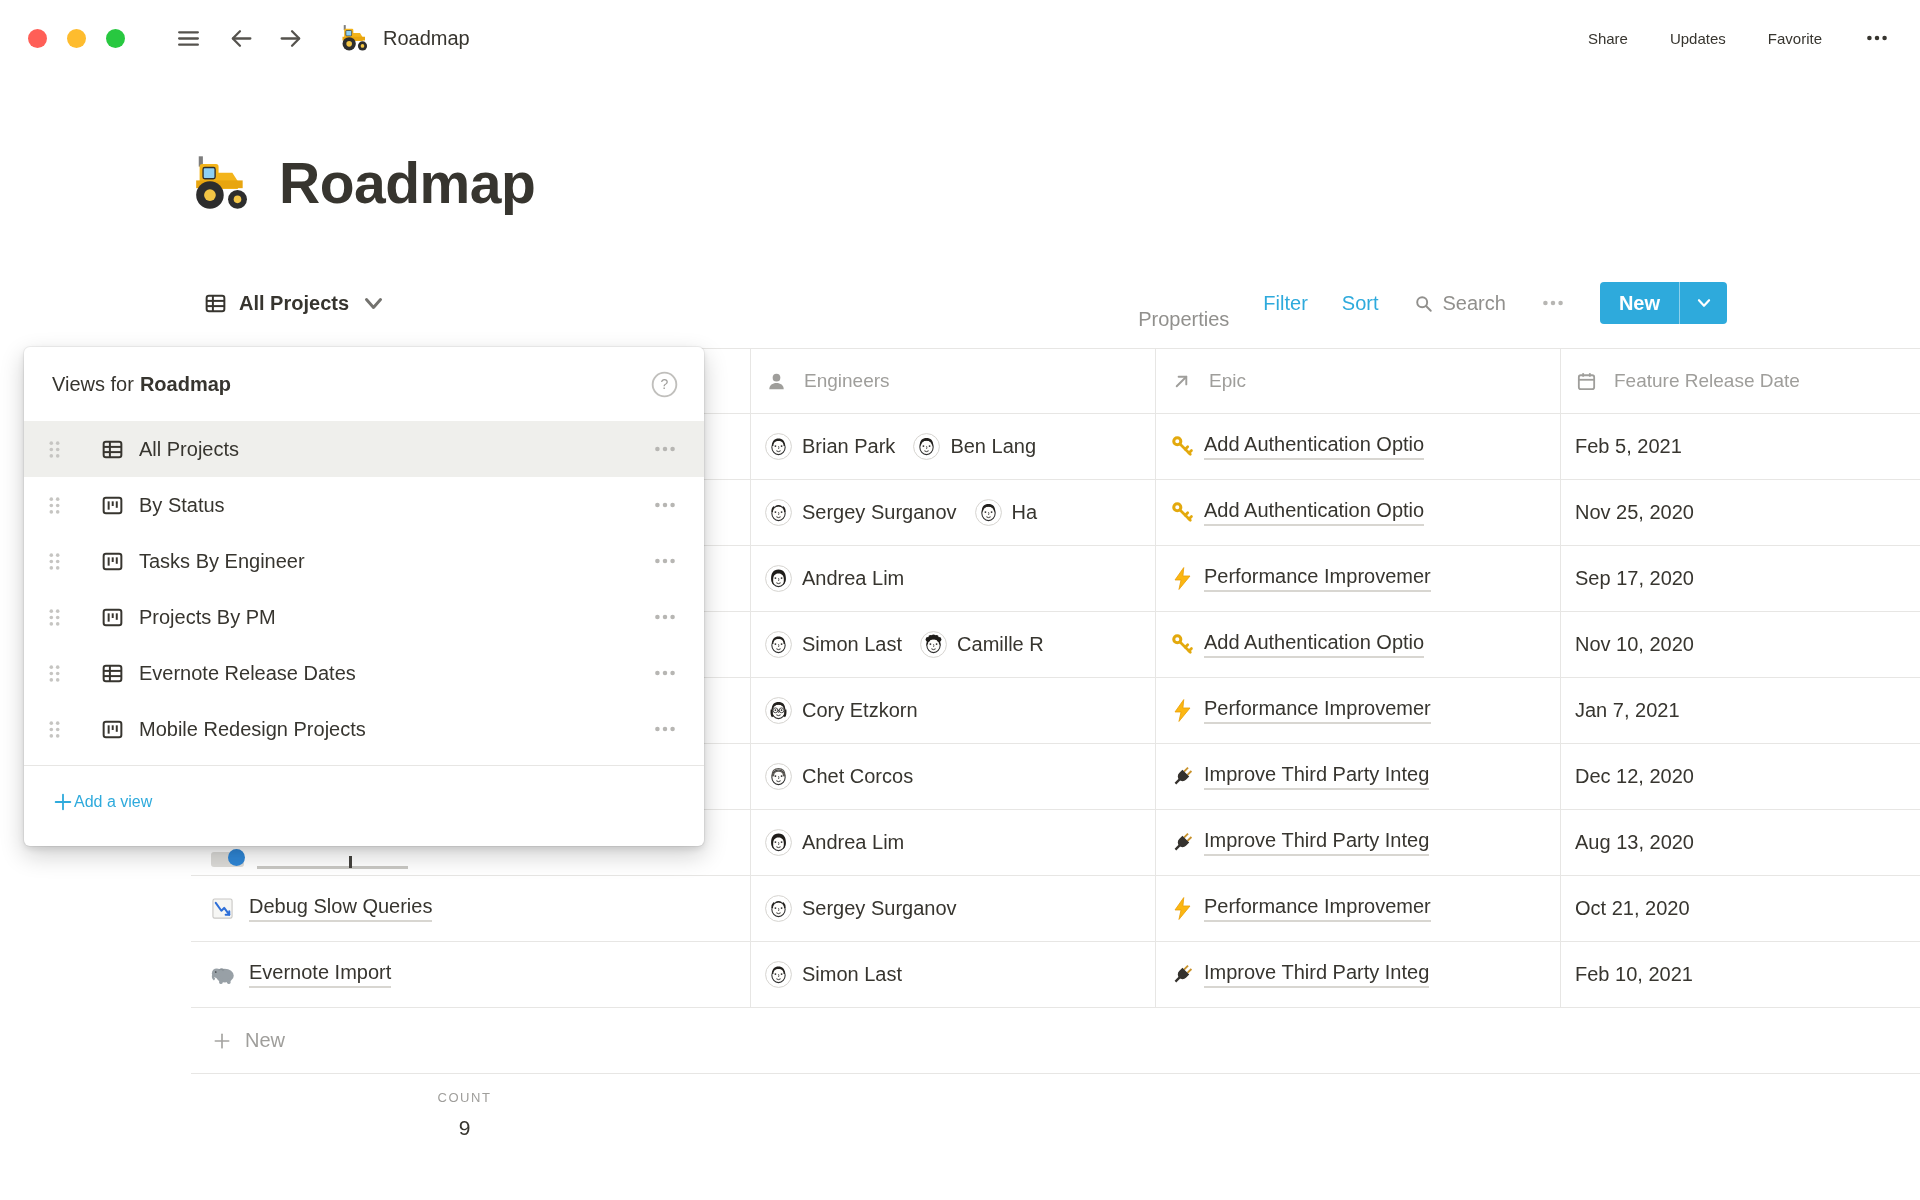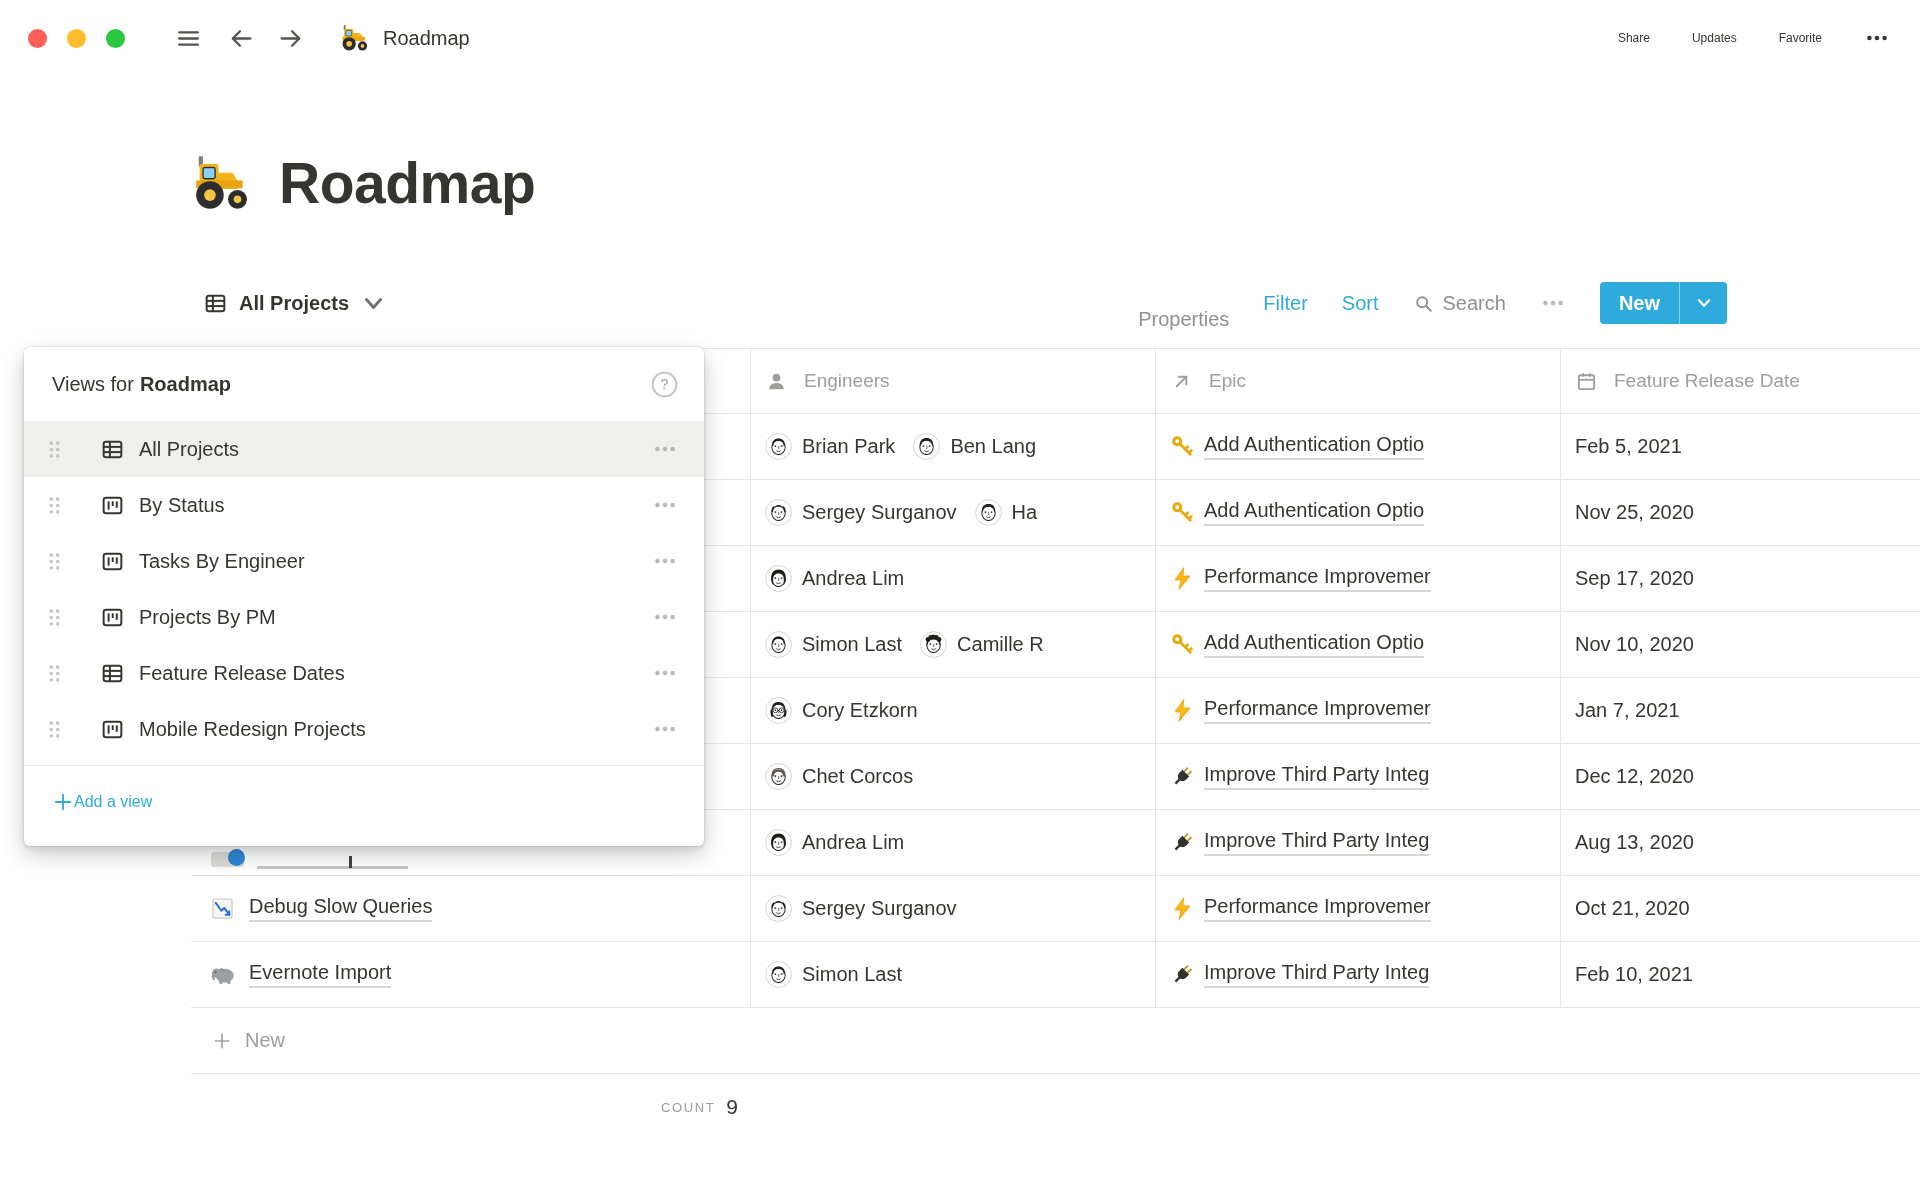--- a/index.html
+++ b/index.html
@@ -15,21 +15,21 @@
 .tl{width:19px;height:19px;border-radius:50%;margin-right:20px;flex:none;}
 .tl-close{background:#ff5f57;}
 .tl-min{background:#febc2e;}
 .tl-zoom{background:#28c840;}
 .nav-icon{width:27px;height:27px;color:#55534e;}
 .hamburger{margin-left:30px;}
 .nav-back{margin-left:26px;}
 .nav-fwd{margin-left:22px;}
 .crumb{display:flex;align-items:center;gap:13px;margin-left:36px;font-size:20px;cursor:default;}
 .crumb .icon{width:30px;height:30px;}
-.topbar-right{margin-left:auto;display:flex;align-items:center;gap:42px;font-size:12px;}
+.topbar-right{margin-left:auto;display:flex;align-items:center;gap:42px;font-size:15px;}
 .topbar-right .label{cursor:default;}
 .dots-dark{width:26px;height:26px;color:var(--dark);}
 
 
 .page-title{position:absolute;left:191px;top:150px;display:flex;align-items:center;gap:26px;}
 .page-title .icon{width:62px;height:62px;}
 .page-title h1{margin:0;font-size:57px;font-weight:700;letter-spacing:-0.5px;}
 
 
 .view-toolbar{position:absolute;left:203px;right:193px;top:281px;height:44px;display:flex;align-items:center;}
@@ -60,21 +60,21 @@
 .td-name{padding-left:18px;}
 .proj-icon{width:27px;height:27px;margin-right:13px;}
 .name-link,.epic-link{font-weight:500;border-bottom:2px solid #d8d6d1;padding-bottom:2px;cursor:default;}
 .person{display:flex;align-items:center;gap:10px;text-align:center;}
 .person + .person{margin-left:18px;}
 .avatar{width:27px;height:27px;flex:none;}
 .avatar svg{width:100%;height:100%;display:block;}
 .cell-icon{width:25px;height:25px;margin-right:9px;}
 .new-row{display:flex;align-items:center;height:66px;border-bottom:1px solid var(--border);color:var(--gray);font-size:20px;gap:13px;padding-left:21px;}
 .new-row .icon{width:20px;height:20px;color:#a5a4a1;}
-.count-row{width:559px;height:66px;display:flex;align-items:center;justify-content:flex-end;gap:11px;padding-right:12px;}
+.count-row{width:559px;height:66px;display:flex;align-items:center;justify-content:flex-end;gap:11px;padding-right:12px;flex-direction:column;}
 .count-label{font-size:13px;letter-spacing:1.6px;color:var(--gray);}
 .count-value{font-size:21px;color:var(--dark);}
 
 
 .frag{position:absolute;z-index:5;}
 .frag-chip{left:211px;top:852px;width:33px;height:15px;background:#dcdbd8;border-radius:3px;}
 .frag-dot{left:228px;top:849px;width:17px;height:17px;border-radius:50%;background:#2e86d6;}
 .frag-line{left:257px;top:866px;width:151px;height:2.5px;background:#c9c8c4;}
 .frag-tick{left:349px;top:856px;width:3px;height:12px;background:#44423e;}
 
@@ -768,21 +768,21 @@
           </svg>
         </span>
       <span class="icon view-icon">
           <svg viewBox="0 0 24 24" fill="none" stroke="currentColor" stroke-width="1.9">
             <rect x="3.5" y="4.5" width="17" height="15" rx="2.2"></rect>
             <line x1="3.5" y1="9.5" x2="20.5" y2="9.5"></line>
             <line x1="3.5" y1="14.5" x2="20.5" y2="14.5"></line>
             <line x1="9.5" y1="4.5" x2="9.5" y2="19.5"></line>
           </svg>
         </span>
-      <span>Feature Release Dates</span>
+      <span>Evernote Release Dates</span>
       <span class="icon dots-gray">
           <svg viewBox="0 0 24 24" fill="currentColor">
             <circle cx="5" cy="12" r="2.1"></circle>
             <circle cx="12" cy="12" r="2.1"></circle>
             <circle cx="19" cy="12" r="2.1"></circle>
           </svg>
         </span>
     </div>
     <div class="panel-item">
       <span class="icon drag-icon">

